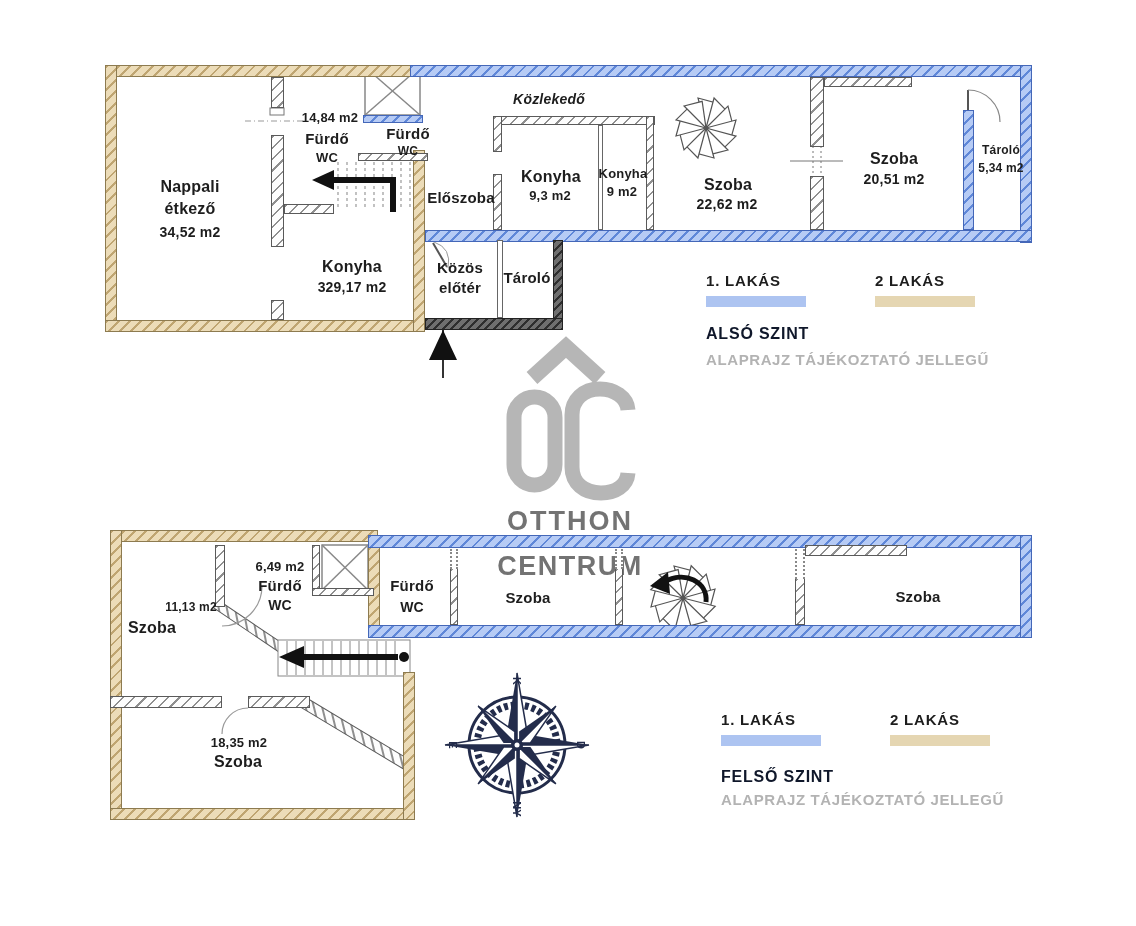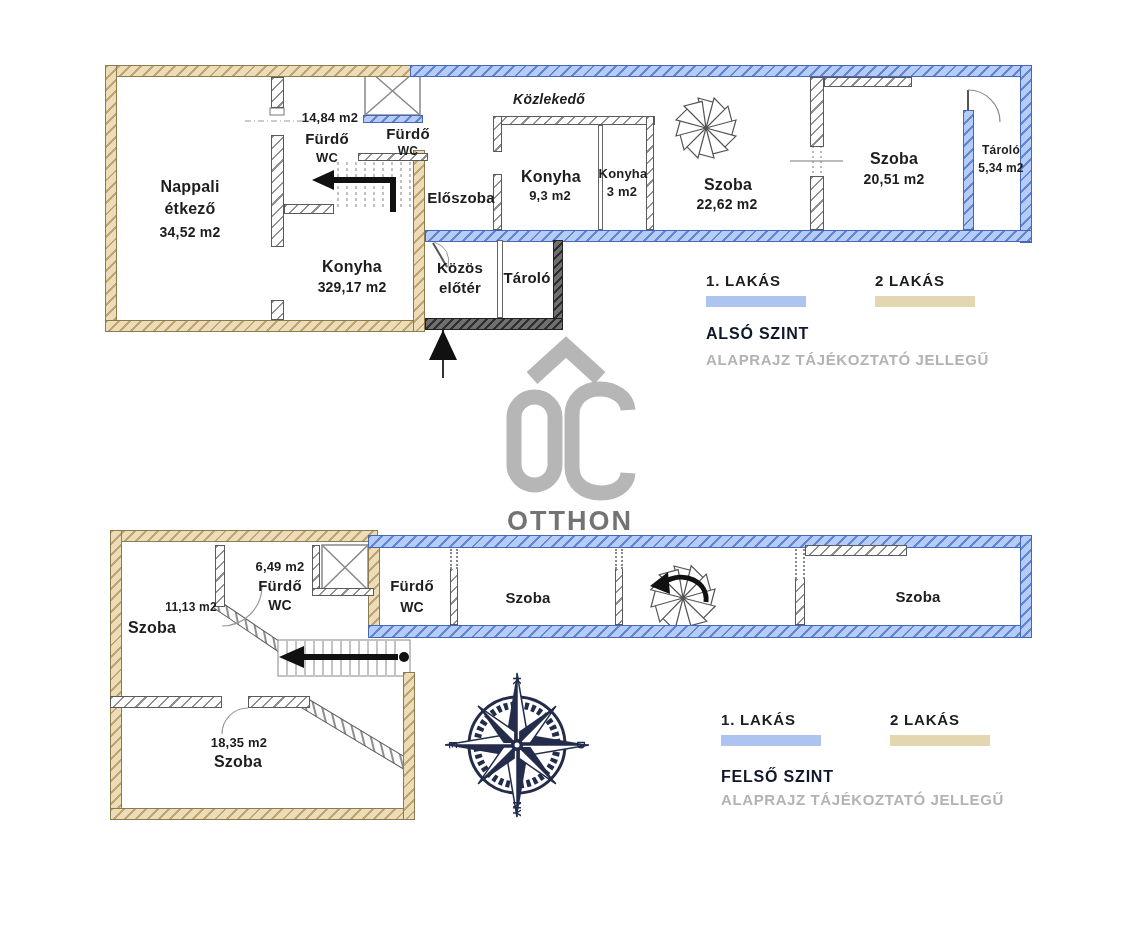--- a/index.html
+++ b/index.html
@@ -29,20 +29,21 @@
 <div id="canvas">
 
   <div class="wm" style="left:0;top:0;">
     <svg width="1136" height="926">
       <polyline points="532,378 566,347 600,378" fill="none" stroke="#b6b6b6" stroke-width="16"></polyline>
       <rect x="514" y="397" width="41" height="88" rx="20.5" fill="none" stroke="#b6b6b6" stroke-width="15"></rect>
       <path d="M628,410 C627,397 614,389 600,389 C583,389 572,400 572,415 L572,467
                C572,483 584,493 601,493 C615,493 627,486 628,473" fill="none" stroke="#b6b6b6" stroke-width="15"></path>
     </svg>
     <div class="wm-line" style="left:500px;top:506px;width:140px;font-size:27px;">OTTHON</div>
+    <div class="wm-line" style="left:495px;top:551px;width:150px;font-size:27px;letter-spacing:1.5px;">CENTRUM</div>
   </div>
 
   <svg class="overlay" width="1136" height="926">
     <defs>
       <pattern id="hg" width="8" height="8" patternUnits="userSpaceOnUse" patternTransform="rotate(-45)">
         <rect width="8" height="8" fill="#fdfdfd"></rect>
           <rect width="2" height="8" fill="#8f8f8f"></rect>
       </pattern>
       <path id="pt" d="M706,128 L698,98 L716,103 Z" fill="#fff" stroke="#555" stroke-width="1.2"></path>
       <path id="pb" d="M683,598 L674,566 L693,571 Z" fill="#fff" stroke="#555" stroke-width="1.2"></path>
@@ -242,21 +243,21 @@
   <div class="lbl" style="left:327px;top:157px;font-size:13px;">WC</div>
   <div class="lbl" style="left:352px;top:267px;font-size:16px;">Konyha</div>
   <div class="lbl" style="left:352px;top:287px;font-size:14px;">329,17 m2</div>
   <div class="lbl" style="left:549px;top:99px;font-size:14px;font-style:italic;">Közlekedő</div>
   <div class="lbl" style="left:408px;top:133px;font-size:15px;">Fürdő</div>
   <div class="lbl" style="left:408px;top:151px;font-size:12px;">WC</div>
   <div class="lbl" style="left:461px;top:197px;font-size:15px;">Előszoba</div>
   <div class="lbl" style="left:551px;top:177px;font-size:16px;">Konyha</div>
   <div class="lbl" style="left:550px;top:195px;font-size:13px;">9,3 m2</div>
   <div class="lbl" style="left:623px;top:173px;font-size:13px;">Konyha</div>
-  <div class="lbl" style="left:622px;top:191px;font-size:13px;">3 m2</div>
+  <div class="lbl" style="left:622px;top:191px;font-size:13px;">9 m2</div>
   <div class="lbl" style="left:728px;top:185px;font-size:16px;">Szoba</div>
   <div class="lbl" style="left:727px;top:204px;font-size:14px;">22,62 m2</div>
   <div class="lbl" style="left:894px;top:159px;font-size:16px;">Szoba</div>
   <div class="lbl" style="left:894px;top:179px;font-size:14px;">20,51 m2</div>
   <div class="lbl" style="left:1001px;top:150px;font-size:12px;">Tároló</div>
   <div class="lbl" style="left:1001px;top:168px;font-size:12px;">5,34 m2</div>
   <div class="lbl" style="left:460px;top:267px;font-size:15px;">Közös</div>
   <div class="lbl" style="left:460px;top:287px;font-size:15px;">előtér</div>
   <div class="lbl" style="left:527px;top:277px;font-size:15px;">Tároló</div>
 

